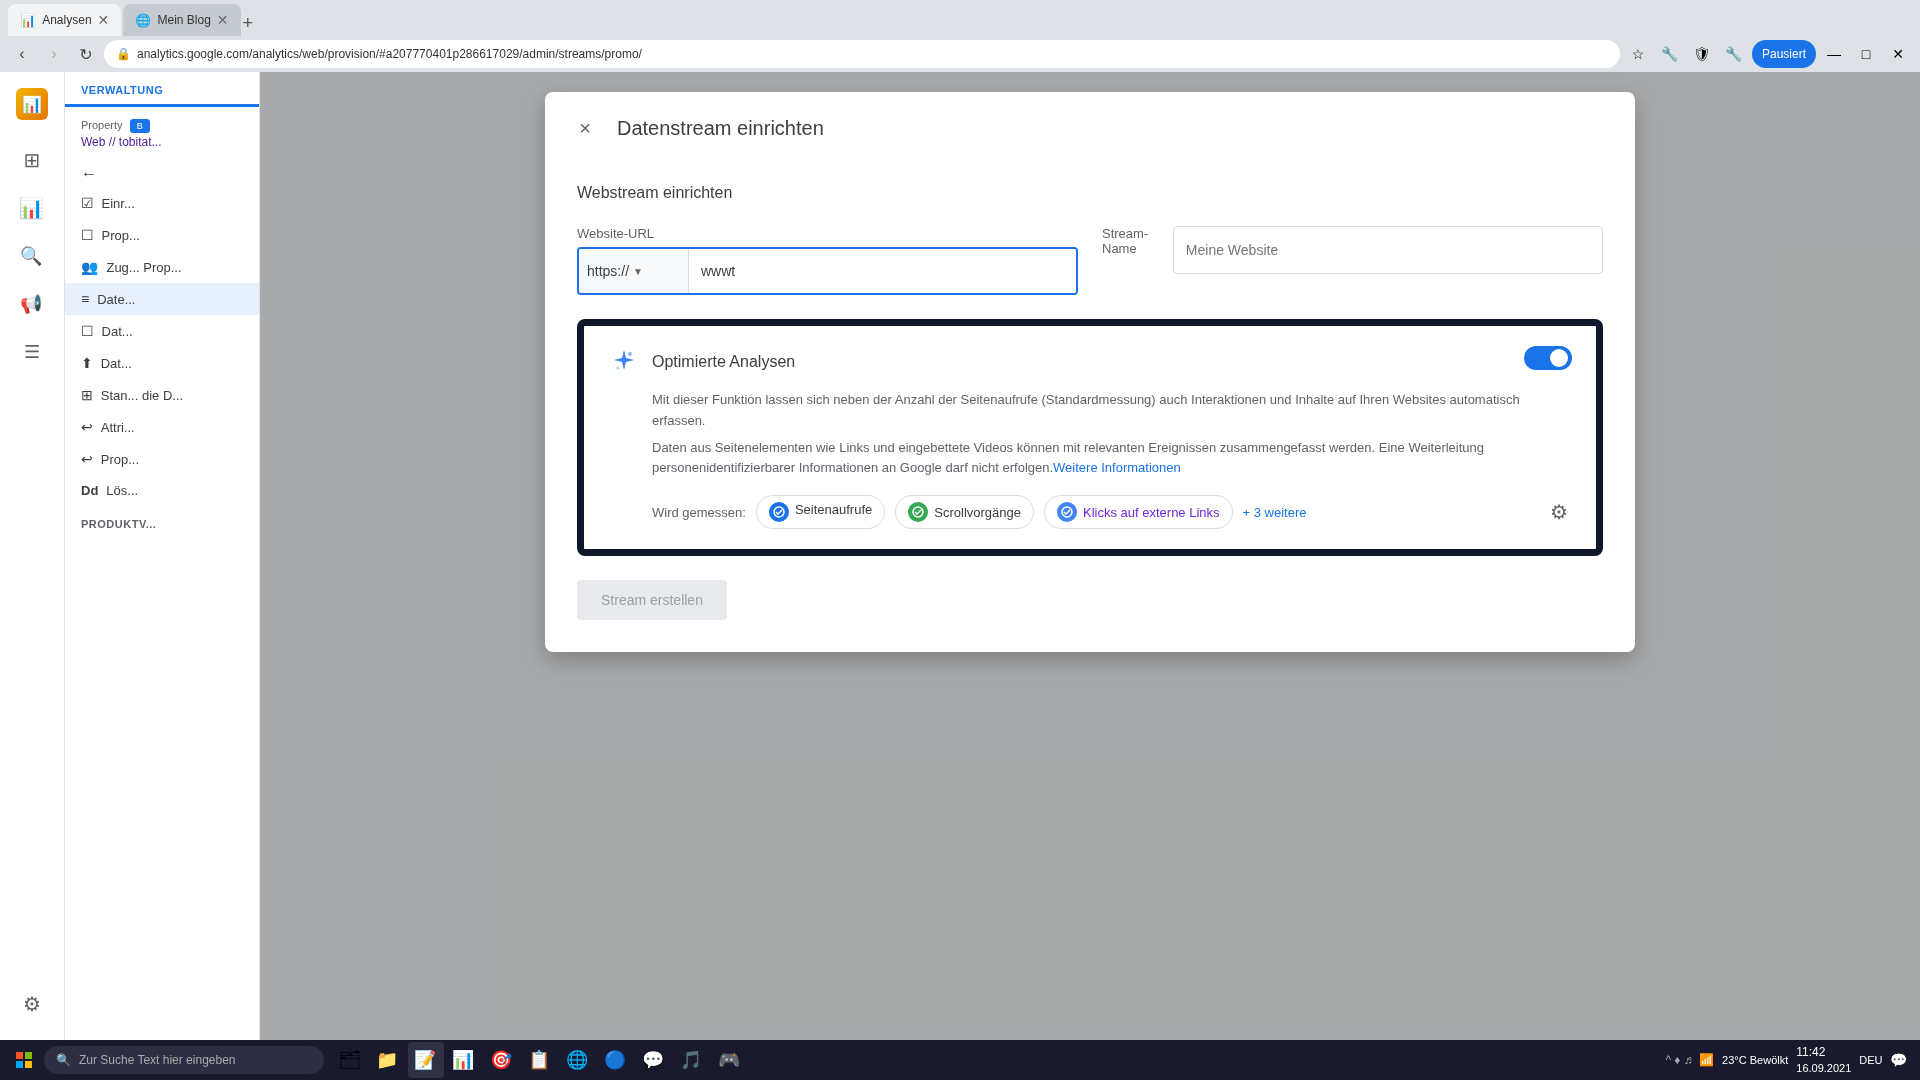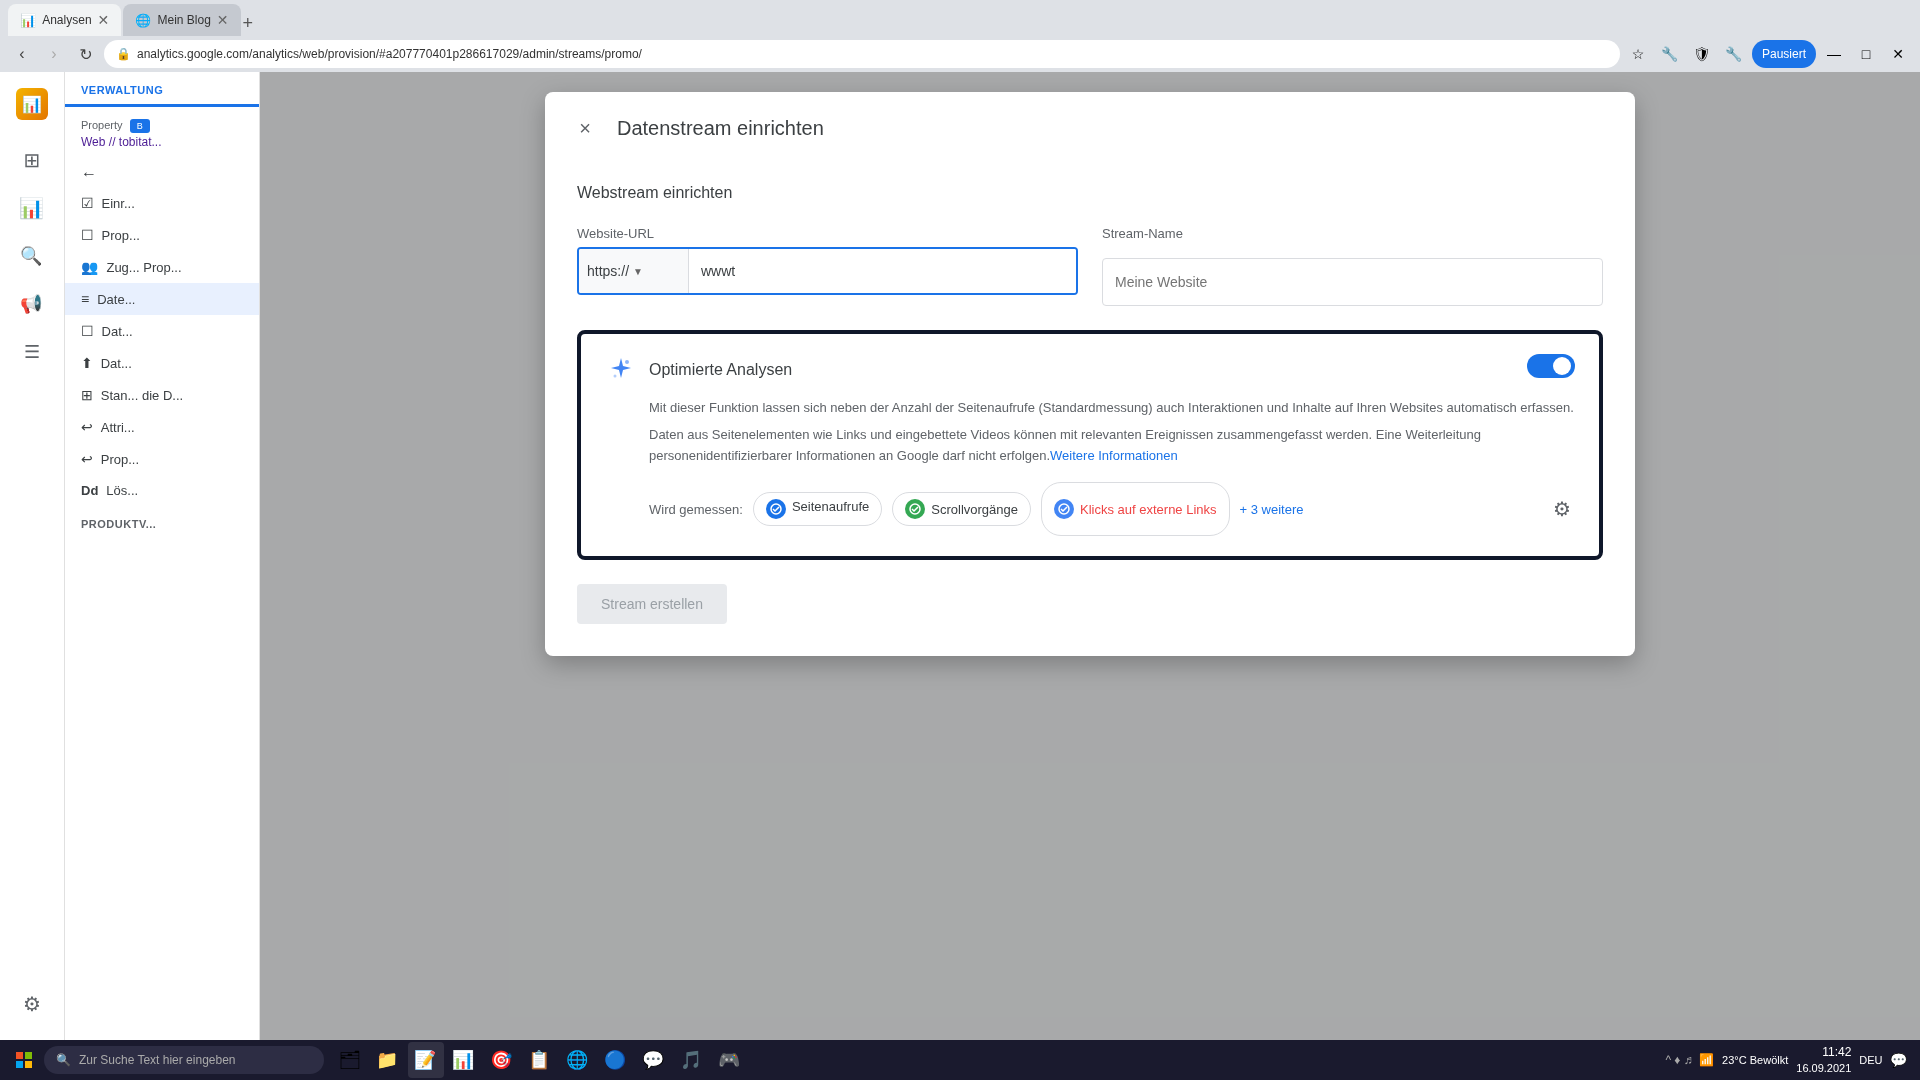--- a/index.html
+++ b/index.html
@@ -141,28 +141,28 @@
             <label style="font-size:13px; color:#5f6368;">Website-URL</label>
             <div style="display:flex; height:48px; border:2px solid #1a73e8; border-radius:4px; overflow:hidden;">
               <div style="border:none; border-right:1px solid #dadce0; background:#f8f9fa; padding:0 8px; font-size:14px; color:#3c4043; cursor:pointer; display:flex; align-items:center; gap:4px; min-width:110px;">
                 <span>https://</span>
                 <span style="font-size:10px; color:#666;">▼</span>
               </div>
               <input style="flex: 1 1 0%; border: none; outline: none; padding: 0px 12px; font-size: 14px; color: rgb(60, 64, 67);" value="wwwt">
             </div>
           </div>
 
-          <div style="flex:1; display:flex; flex-direction:column; gap:17px;">
+          <div style="flex:1; display:flex; flex-direction:row; gap:2px;">
             <label style="font-size:13px; color:#5f6368;">Stream-Name</label>
             <input style="height: 48px; border: 1px solid rgb(218, 220, 224); border-radius: 4px; padding: 0px 12px; font-size: 14px; color: rgb(154, 160, 166); width: 100%; outline: none;" placeholder="Meine Website">
           </div>
         </div>
 
         
-        <div style="border:4px solid #0f172a; border-radius:8px; padding:20px 24px;">
+        <div style="border:7px solid #0f172a; border-radius:8px; padding:20px 24px;">
 
           <div style="display:flex; align-items:flex-start; justify-content:space-between; margin-bottom:12px;">
             <div style="display:flex; align-items:center; gap:12px;">
 
               <div style="width:32px; height:32px; display:flex; align-items:center; justify-content:center;">
                 <svg width="28" height="28" viewBox="0 0 28 28">
                   <path d="M14 2 L16 10 L24 12 L16 14 L14 22 L12 14 L4 12 L12 10 Z" fill="#4285f4"></path>
                   <circle cx="20" cy="6" r="2" fill="#4285f4" opacity="0.6"></circle>
                   <circle cx="8" cy="20" r="1.5" fill="#4285f4" opacity="0.4"></circle>
                 </svg>
@@ -199,21 +199,21 @@
             <div style="display:flex; align-items:center; gap:6px; padding:6px 12px; border:1px solid #dadce0; border-radius:20px; font-size:13px; color:#3c4043; cursor:pointer;">
               <div style="width:20px; height:20px; border-radius:50%; background:#34a853; display:flex; align-items:center; justify-content:center;">
                 <svg width="12" height="12" viewBox="0 0 12 12">
                     <circle cx="6" cy="6" r="5" fill="none" stroke="white" stroke-width="1.5"></circle>
                     <path d="M3 6 L5 8 L9 4" stroke="white" stroke-width="1.5" fill="none"></path>
                   </svg>
               </div>
               <span>Scrollvorgänge</span>
             </div>
 
-            <div style="display:flex; align-items:center; gap:6px; padding:16px 12px; border:1px solid #dadce0; border-radius:20px; font-size:13px; color:#ef4444; cursor:pointer;">
+            <div style="display:flex; align-items:center; gap:6px; padding:6px 12px; border:1px solid #dadce0; border-radius:20px; font-size:13px; color:#6d28d9; cursor:pointer;">
               <div style="width:20px; height:20px; border-radius:50%; background:#4285f4; display:flex; align-items:center; justify-content:center;">
                 <svg width="12" height="12" viewBox="0 0 12 12">
                     <circle cx="6" cy="6" r="5" fill="none" stroke="white" stroke-width="1.5"></circle>
                     <path d="M3 6 L5 8 L9 4" stroke="white" stroke-width="1.5" fill="none"></path>
                   </svg>
               </div>
               <span>Klicks auf externe Links</span>
             </div>
 
             <a style="color:#1a73e8; font-size:13px; cursor:pointer; text-decoration:none;">+ 3 weitere</a>
@@ -254,20 +254,20 @@
     <div style="width:36px; height:36px; display:flex; align-items:center; justify-content:center; cursor:pointer; font-size:18px; border-radius:4px;">🌐</div>
     <div style="width:36px; height:36px; display:flex; align-items:center; justify-content:center; cursor:pointer; font-size:18px; border-radius:4px;">🔵</div>
     <div style="width:36px; height:36px; display:flex; align-items:center; justify-content:center; cursor:pointer; font-size:18px; border-radius:4px;">💬</div>
     <div style="width:36px; height:36px; display:flex; align-items:center; justify-content:center; cursor:pointer; font-size:18px; border-radius:4px;">🎵</div>
     <div style="width:36px; height:36px; display:flex; align-items:center; justify-content:center; cursor:pointer; font-size:18px; border-radius:4px;">🎮</div>
   </div>
   <div style="flex:1;"></div>
   <div style="display:flex; align-items:center; gap:8px; padding-right:8px; color:white; font-size:11px;">
     <span style="color:#aaa; font-size:12px;">^ ♦ ♬ 📶</span>
     <span style="font-size:11px;">23°C  Bewölkt</span>
-    <div style="text-align:right;">
+    <div style="text-align:left;">
       <div style="font-size:12px; line-height:1.3;">11:42</div>
       <div style="font-size:11px; line-height:1.3;">16.09.2021</div>
     </div>
     <span style="font-size:11px;">DEU</span>
     <span style="font-size:14px; cursor:pointer;">💬</span>
   </div>
 </div>
 
 </body></html>

